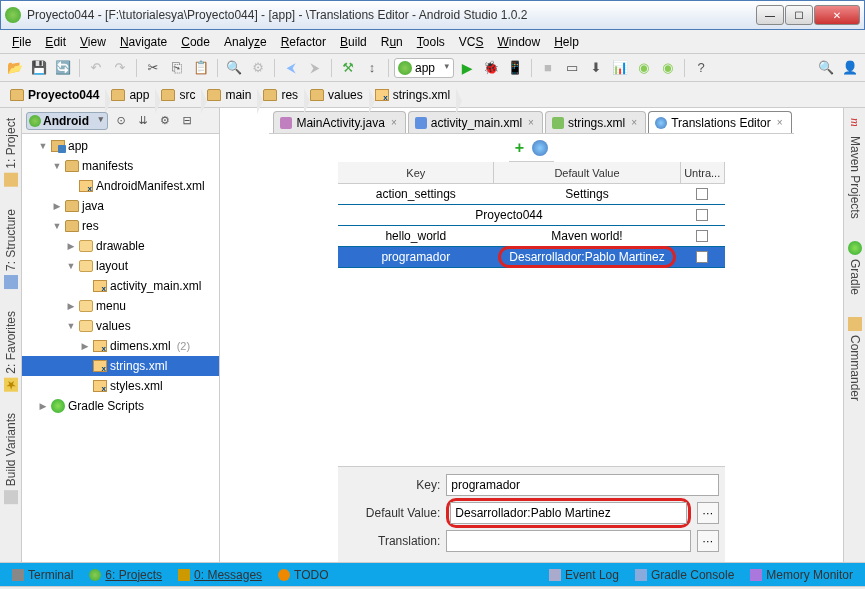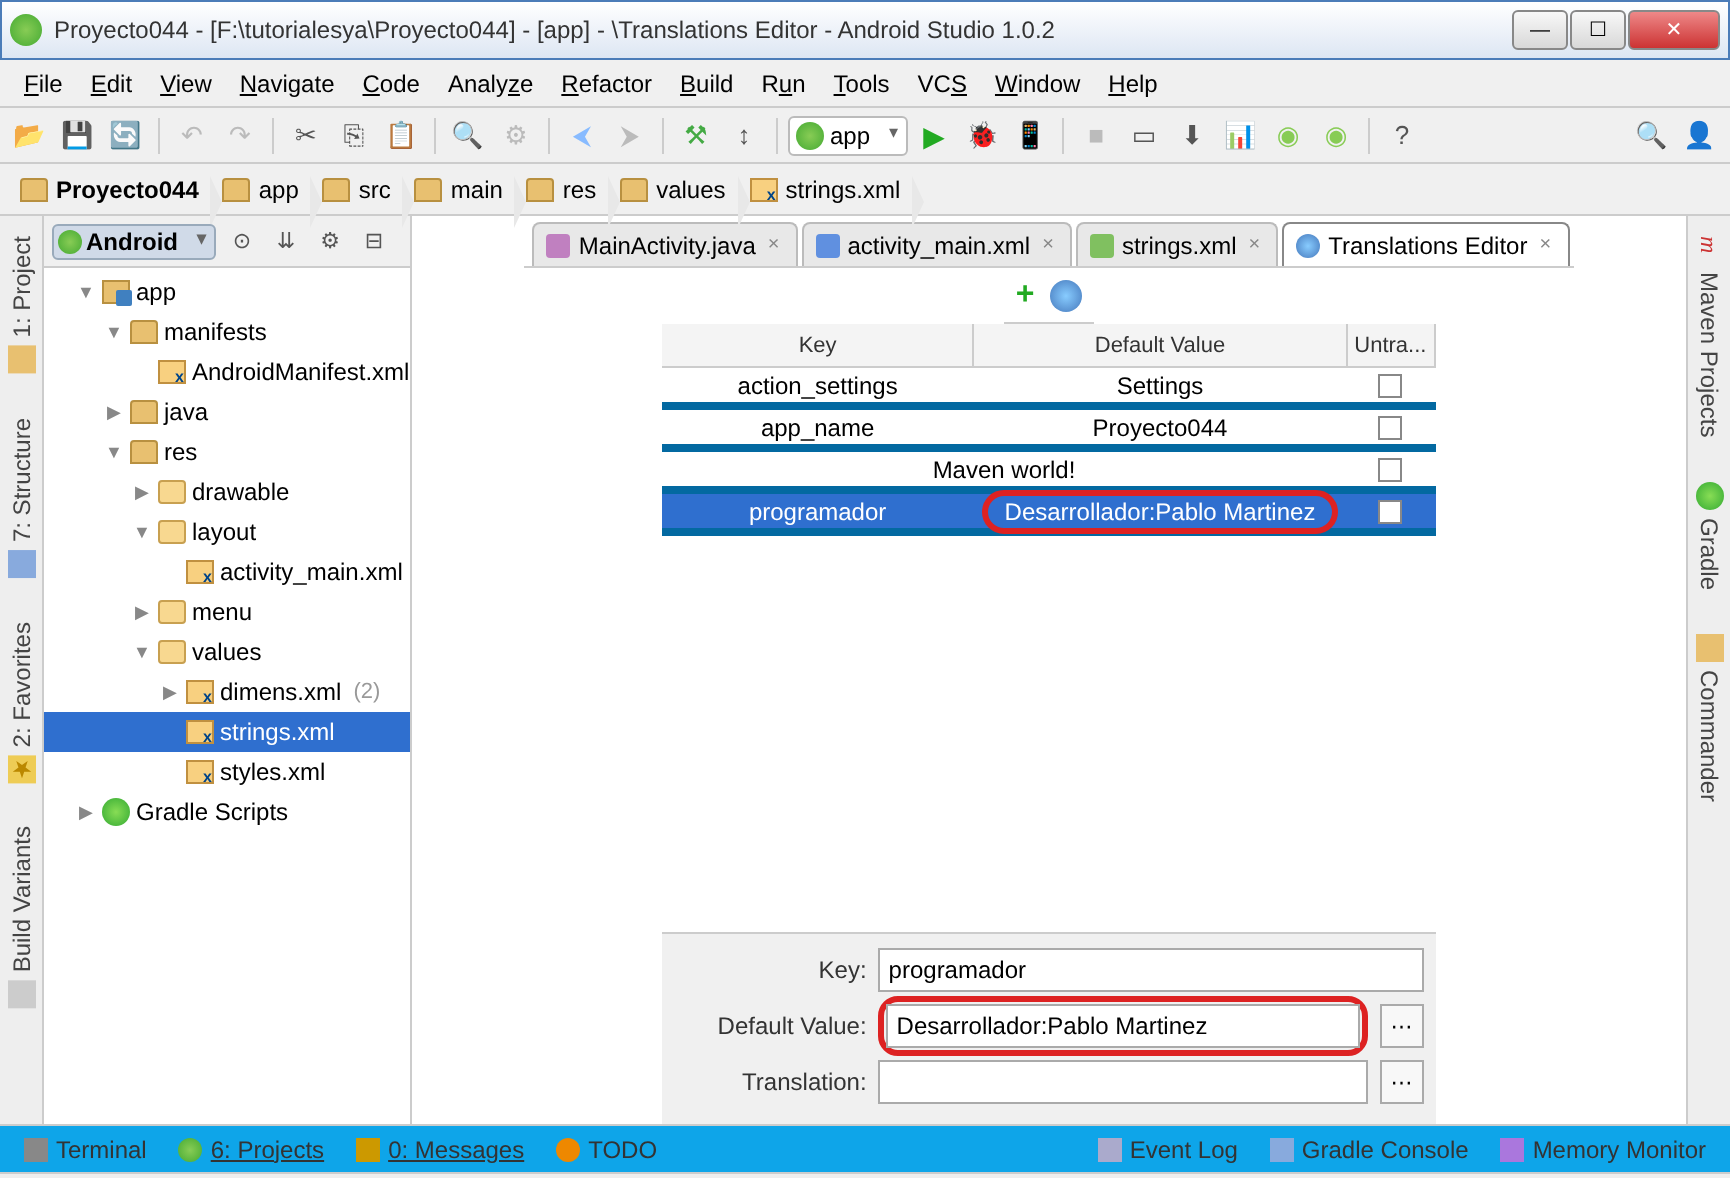--- a/index.html
+++ b/index.html
@@ -31,21 +31,21 @@
 .crumb .fico { width: 14px; height: 12px; background: #e8c070; border: 1px solid #b89040; border-radius: 2px 2px 0 0; }
 .crumb.first { font-weight: bold; }
 
 .mainrow { display: flex; height: 454px; }
 .leftgutter, .rightgutter { width: 22px; background: #eee; border-right: 1px solid #ccc; display: flex; flex-direction: column; align-items: center; padding-top: 4px; gap: 10px; }
 .rightgutter { border-right: none; border-left: 1px solid #ccc; }
 .guttertab { writing-mode: vertical-rl; transform: rotate(180deg); padding: 6px 2px; font-size: 11px; color: #444; cursor: pointer; display: flex; align-items: center; gap: 4px; }
 .rightgutter .guttertab { transform: none; }
 .gico { width: 14px; height: 14px; display: inline-block; }
 
-.projectpane { width: 184px; background: #fff; border-right: 1px solid #ccc; display: flex; flex-direction: column; }
+.projectpane { width: 198px; background: #fff; border-right: 1px solid #ccc; display: flex; flex-direction: column; }
 .projhead { height: 26px; border-bottom: 1px solid #ccc; display: flex; align-items: center; padding: 0 4px; gap: 4px; background: #f0f0f0; }
 .projcombo { background: #d0dae8; border: 1px solid #9ab; border-radius: 3px; padding: 1px 18px 1px 16px; position: relative; font-size: 11px; font-weight: bold; }
 .projcombo::before { content: "▾"; position: absolute; right: 4px; color: #666; font-size: 9px; }
 .projcombo .aicon { position: absolute; left: 2px; top: 2px; width: 12px; height: 12px; background: radial-gradient(#8c5, #4a3); border-radius: 50%; }
 .projhead .tbtn { width: 18px; height: 18px; font-size: 11px; }
 
 .tree { flex: 1; overflow: auto; padding: 2px 0; }
 .tnode { display: flex; align-items: center; height: 20px; padding-left: 4px; gap: 3px; cursor: pointer; white-space: nowrap; }
 .tnode.sel { background: #2f6fcf; color: #fff; }
 .tnode .arrow { width: 10px; text-align: center; color: #888; font-size: 9px; }
@@ -75,21 +75,21 @@
 .editortoolbar { height: 28px; border-bottom: 1px solid #ccc; display: flex; align-items: center; padding: 0 6px; gap: 8px; }
 .plusbtn { color: #2a2; font-size: 16px; font-weight: bold; cursor: pointer; }
 .globebtn { width: 16px; height: 16px; background: radial-gradient(#8cf, #47b); border-radius: 50%; cursor: pointer; }
 
 .tablewrap { flex: 1; display: flex; flex-direction: column; }
 .thead { display: flex; height: 22px; border-bottom: 1px solid #ccc; background: #f4f4f4; }
 .thead > div { border-right: 1px solid #ccc; display: flex; align-items: center; justify-content: center; font-size: 11px; color: #333; }
 .col-key { width: 156px; justify-content: center; }
 .col-val { flex: 1; justify-content: center; }
 .col-un { width: 44px; }
-.trow { display: flex; height: 21px; border-bottom: 4px solid #0369a1; }
+.trow { display: flex; height: 21px; border-bottom: 1px solid #0369a1; }
 .trow > div { border-right: 1px solid transparent; display: flex; align-items: center; padding: 0 4px; font-size: 12px; }
 .trow.sel { background: #2f6fcf; color: #fff; }
 .trow .col-un { justify-content: center; }
 .chk { width: 12px; height: 12px; border: 1px solid #888; background: #fff; }
 .redcircle { border: 3px solid #d22; border-radius: 12px; padding: 1px 8px; display: inline-block; }
 
 .detailpane { height: 96px; border-top: 1px solid #ccc; background: #f0f0f0; padding: 4px 6px 2px 6px; }
 .drow { display: flex; align-items: center; height: 28px; gap: 6px; }
 .drow label { width: 96px; text-align: right; font-size: 12px; color: #333; }
 .drow input { flex: 1; height: 22px; border: 1px solid #aaa; padding: 0 4px; font-size: 12px; }
@@ -351,27 +351,27 @@
         <div class="col-un">Untra...</div>
       </div>
       <div class="trow">
         <div class="col-key">action_settings</div>
         <div class="col-val">Settings</div>
         <div class="col-un">
             <span class="chk"></span>
           </div>
       </div>
       <div class="trow">
-        <div class="col-key">app_name</div>
         <div class="col-val">Proyecto044</div>
         <div class="col-un">
             <span class="chk"></span>
           </div>
       </div>
       <div class="trow">
+        <div class="col-key">hello_world</div>
         <div class="col-val">Maven world!</div>
         <div class="col-un">
             <span class="chk"></span>
           </div>
       </div>
       <div class="trow sel">
         <div class="col-key">programador</div>
         <div class="col-val">
             <span class="redcircle">Desarrollador:Pablo Martinez</span>
           </div>

